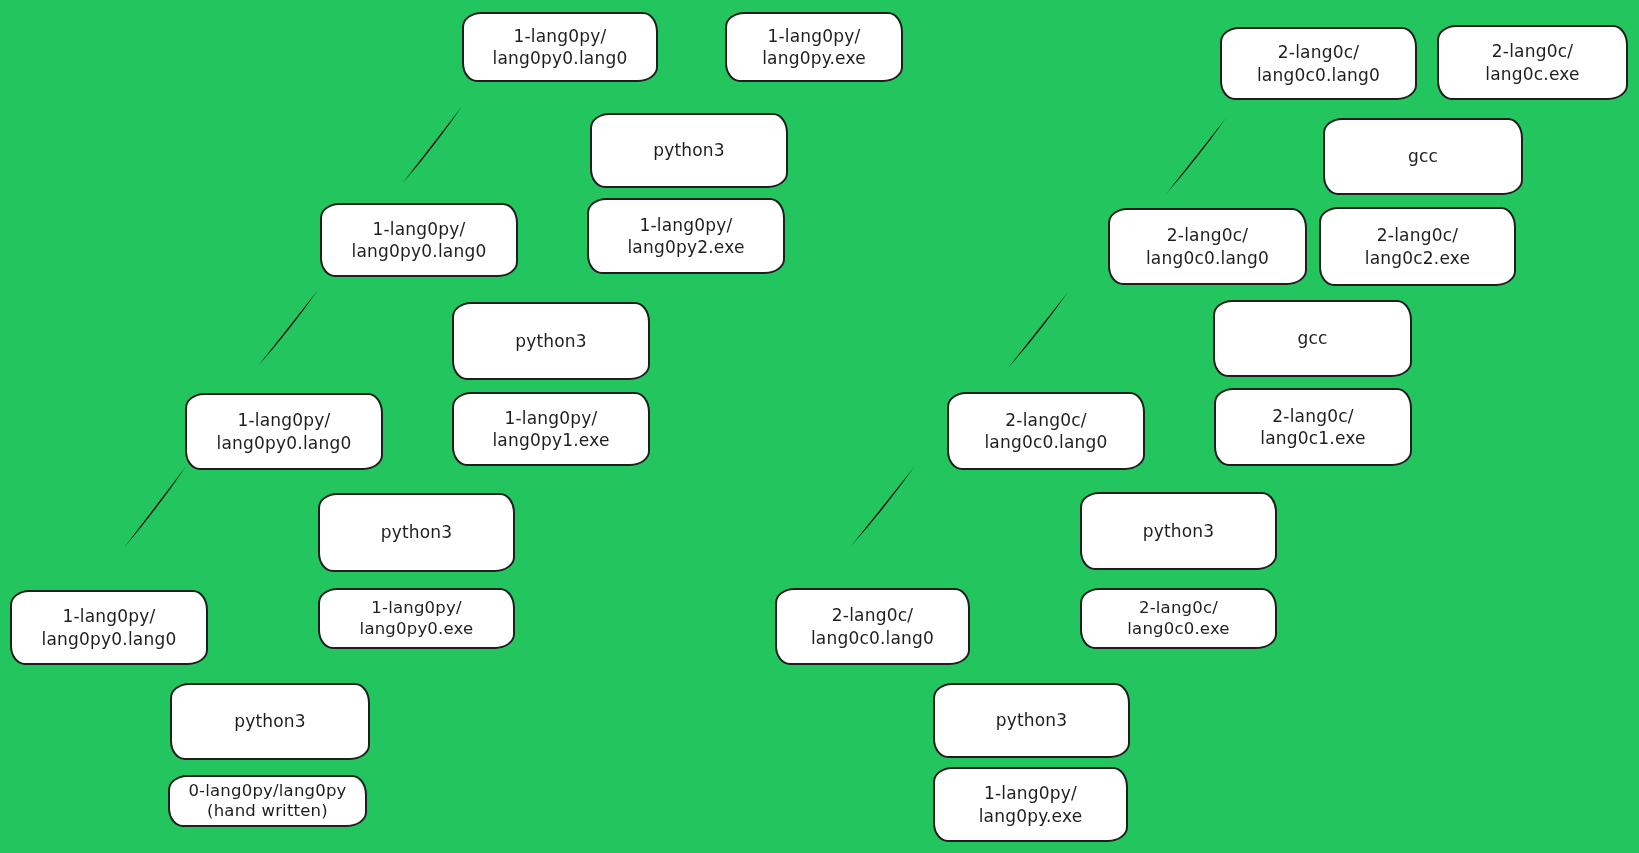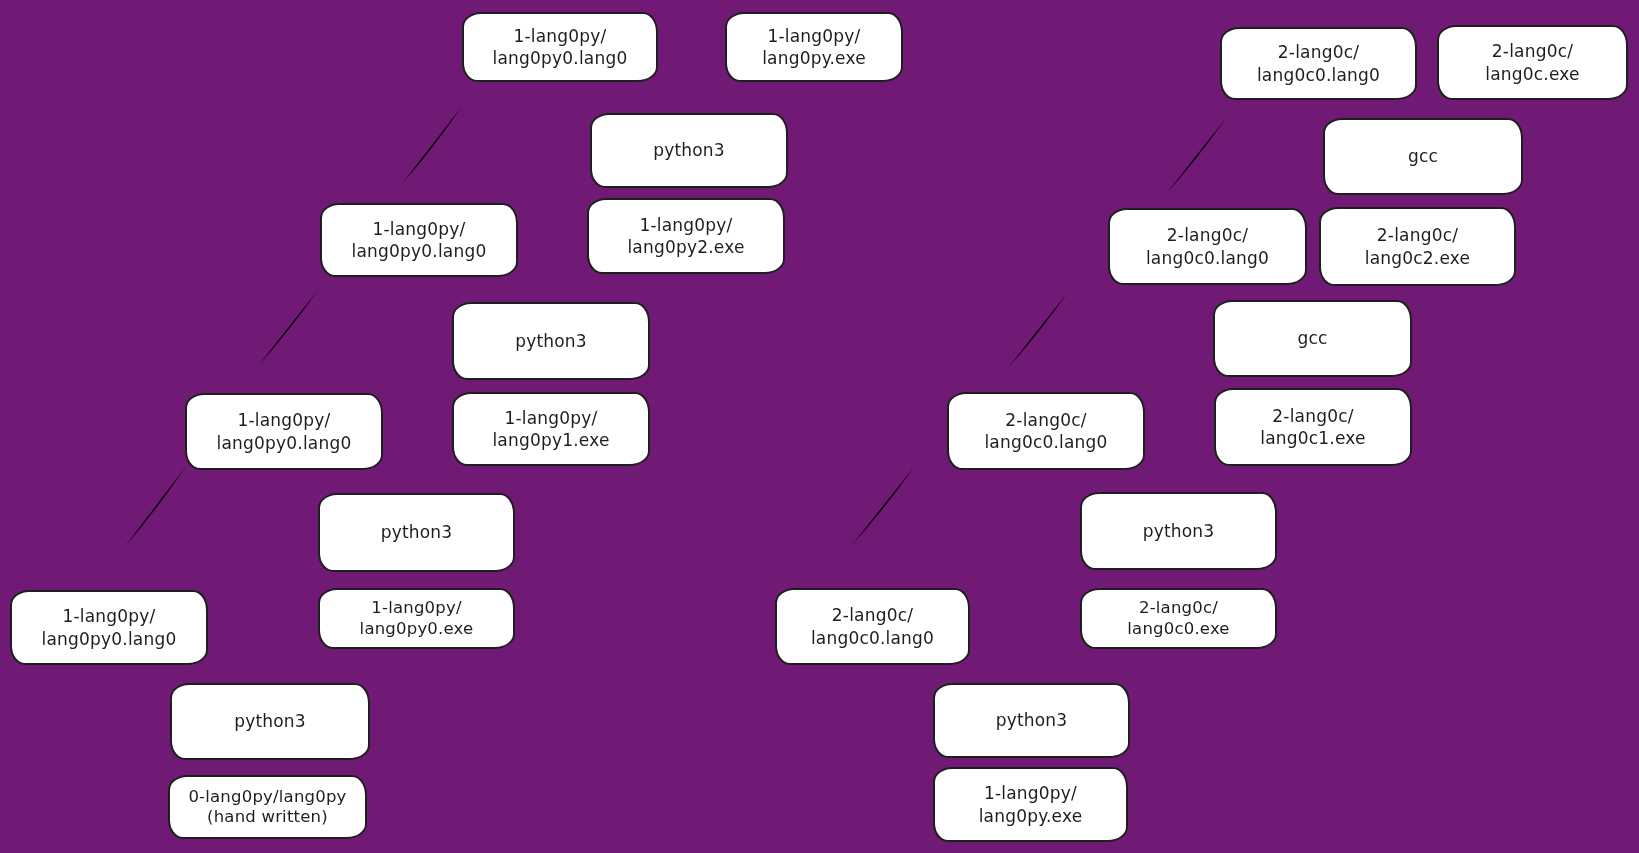--- a/index.html
+++ b/index.html
@@ -4,21 +4,21 @@
 <style>
   html, body { margin: 0; padding: 0; }
   body {
     font-family: "DejaVu Sans", "Liberation Sans", sans-serif;
     background: #ffffff;
   }
   #canvas {
     position: relative;
     width: 1639px;
     height: 853px;
-    background: #701a75;
+    background: #22c55e;
     overflow: hidden;
   }
   .node {
     position: absolute;
     box-sizing: border-box;
     border: 2.6px solid #1e1e1e;
     border-radius: 19px 15px 20px 15px / 15px 20px 15px 19px;
     background: #ffffff;
     color: #1e1e1e;
     display: flex;
@@ -65,21 +65,21 @@
   <div class="node" style="left:452px; top:392px; width:198px; height:74px">1-lang0py/
 lang0py1.exe</div>
   <div class="node" style="left:185px; top:393px; width:198px; height:77px">1-lang0py/
 lang0py0.lang0</div>
   <div class="node" style="left:318px; top:493px; width:197px; height:79px">python3</div>
   <div class="node small" style="left:318px; top:588px; width:197px; height:61px">1-lang0py/
 lang0py0.exe</div>
   <div class="node" style="left:10px;  top:590px; width:198px; height:75px">1-lang0py/
 lang0py0.lang0</div>
   <div class="node" style="left:170px; top:683px; width:200px; height:77px">python3</div>
-  <div class="node small" style="left:168px; top:775px; width:199px; height:64px">0-lang0py/lang0py
+  <div class="node small" style="left:168px; top:775px; width:199px; height:52px">0-lang0py/lang0py
 (hand written)</div>
 
   <svg class="arrow" style="left:396px; top:100px; width:72px; height:90px" viewBox="0 0 72 88" preserveAspectRatio="none">
       <use href="#dbl-arrow"></use>
     </svg>
   <svg class="arrow" style="left:252px; top:284px; width:72px; height:88px" viewBox="0 0 72 88" preserveAspectRatio="none">
       <use href="#dbl-arrow"></use>
     </svg>
   <svg class="arrow" style="left:118px; top:460px; width:74px; height:94px" viewBox="0 0 72 88" preserveAspectRatio="none">
       <use href="#dbl-arrow"></use>

